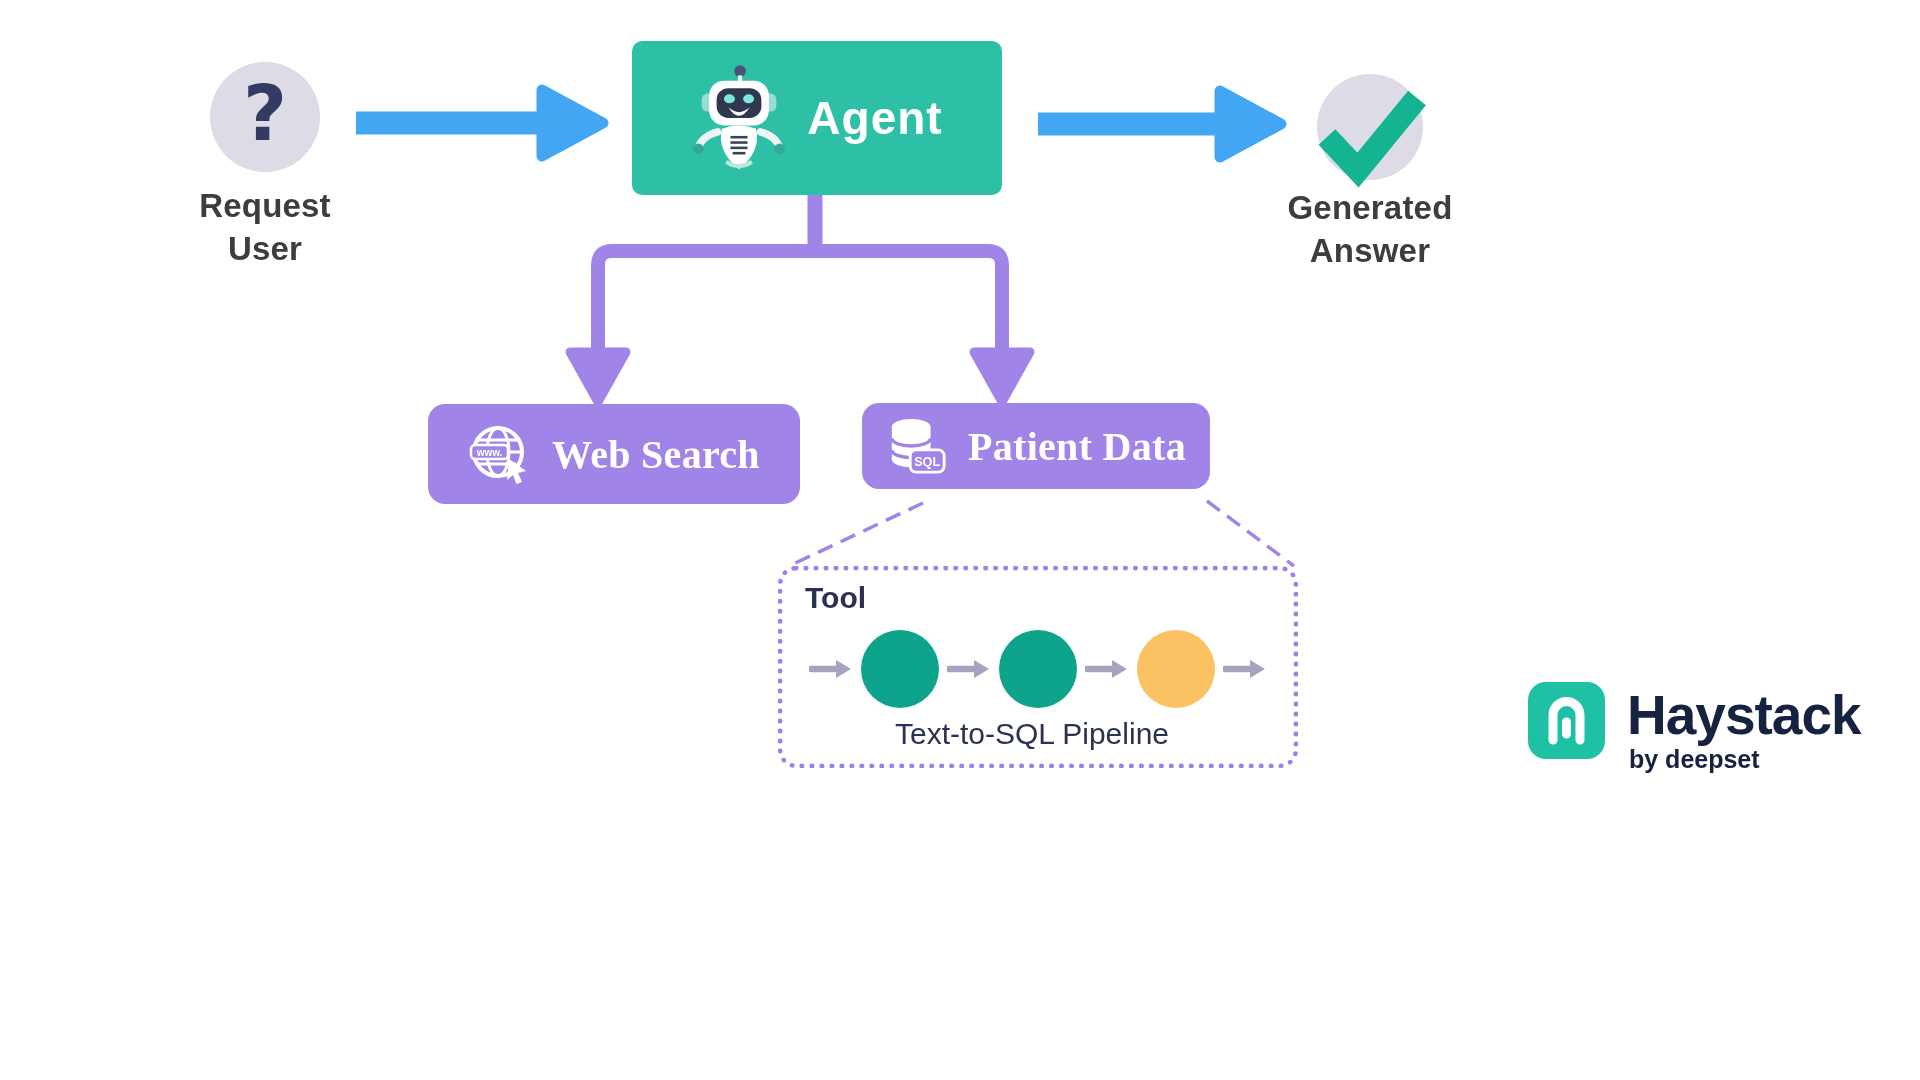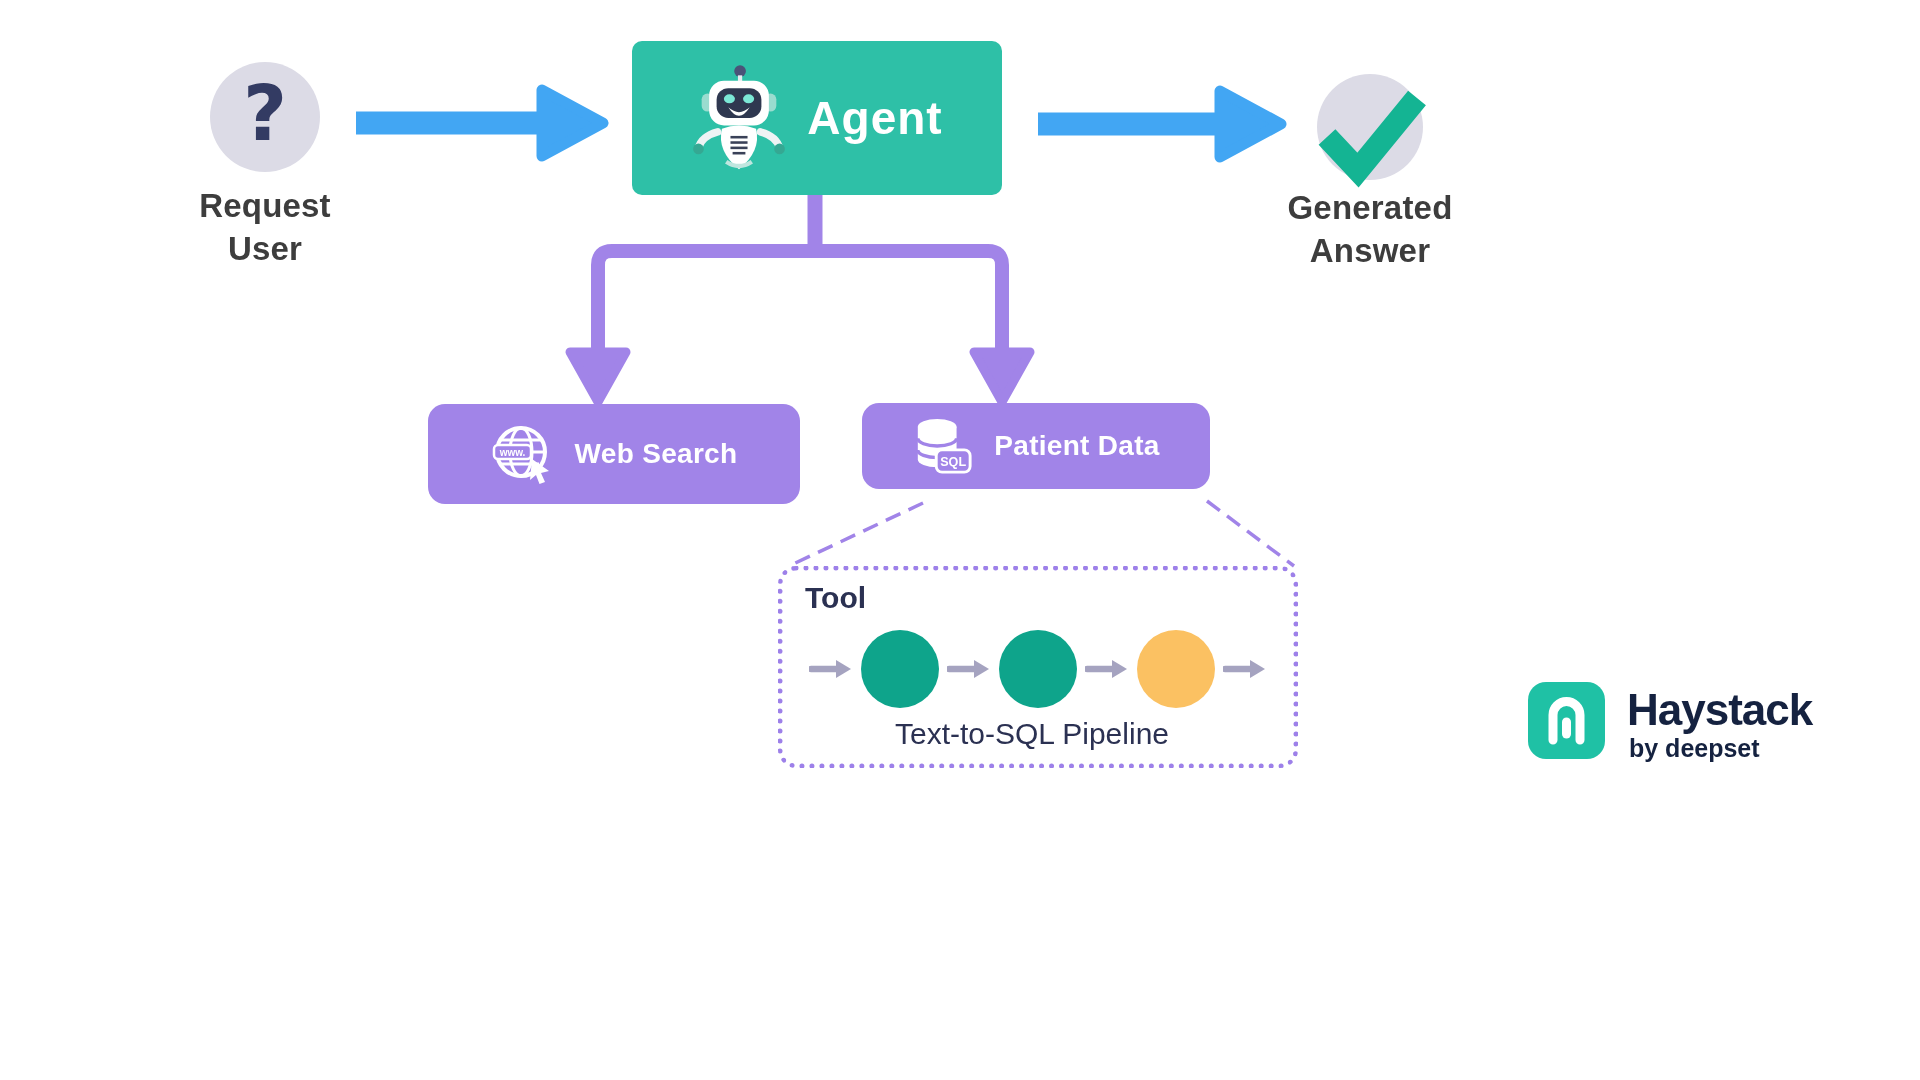--- a/index.html
+++ b/index.html
@@ -27,38 +27,38 @@
   
   #agent-box{position:absolute;left:632px;top:41px;width:370px;height:154px;background:var(--teal);
              border-radius:10px;display:flex;align-items:center;justify-content:center;gap:20px;}
   #agent-box .agent-label{color:#ffffff;font-size:46px;font-weight:700;letter-spacing:1px;}
 
   
   .purple-box{position:absolute;background:var(--purple);border-radius:17px;color:#fff;
               display:flex;align-items:center;justify-content:center;gap:20px;}
   #web-box{left:428px;top:404px;width:372px;height:100px;}
   #patient-box{left:862px;top:403px;width:348px;height:86px;}
-  .purple-box .box-label{font-size:28px;font-weight:700;letter-spacing:0.3px;}
+  .purple-box .box-label{font-size:40px;font-weight:700;letter-spacing:0.3px;font-family:Liberation Serif, serif;}
 
   
   #tool-frame{position:absolute;left:778px;top:566px;width:510px;height:192px;
               border:5px dotted var(--dashed-purple);border-radius:18px;background:#fff;}
   #tool-title{position:absolute;left:22px;top:10px;font-size:30px;font-weight:700;color:var(--navy-text);}
   #pipeline{position:absolute;left:0;right:0;top:56px;height:84px;display:flex;
             align-items:center;justify-content:center;gap:8px;}
   .pipe-circle{width:78px;height:78px;border-radius:50%;}
   #pipeline-label{position:absolute;left:0;right:12px;bottom:12px;text-align:center;
                   font-size:30px;font-weight:400;color:var(--navy-text);}
 
   
   #brand{position:absolute;left:1528px;top:682px;display:flex;gap:22px;align-items:flex-start;}
   #brand-mark{width:77px;height:77px;border-radius:18px;background:var(--haystack-teal);
               display:flex;align-items:center;justify-content:center;}
   #brand-text{padding-top:6px;}
-  #brand-name{font-size:44px;font-weight:700;color:var(--haystack-navy);line-height:1.0;letter-spacing:-1px;}
+  #brand-name{font-size:55px;font-weight:700;color:var(--haystack-navy);line-height:1.0;letter-spacing:-1px;}
   #brand-tagline{font-size:25px;font-weight:600;color:var(--haystack-navy);margin-top:2px;margin-left:2px;}
 </style>
 </head>
 <body>
 
 <div class="canvas">
 
   <svg id="connector-layer" viewBox="0 0 1920 1080">
 
     <g>

